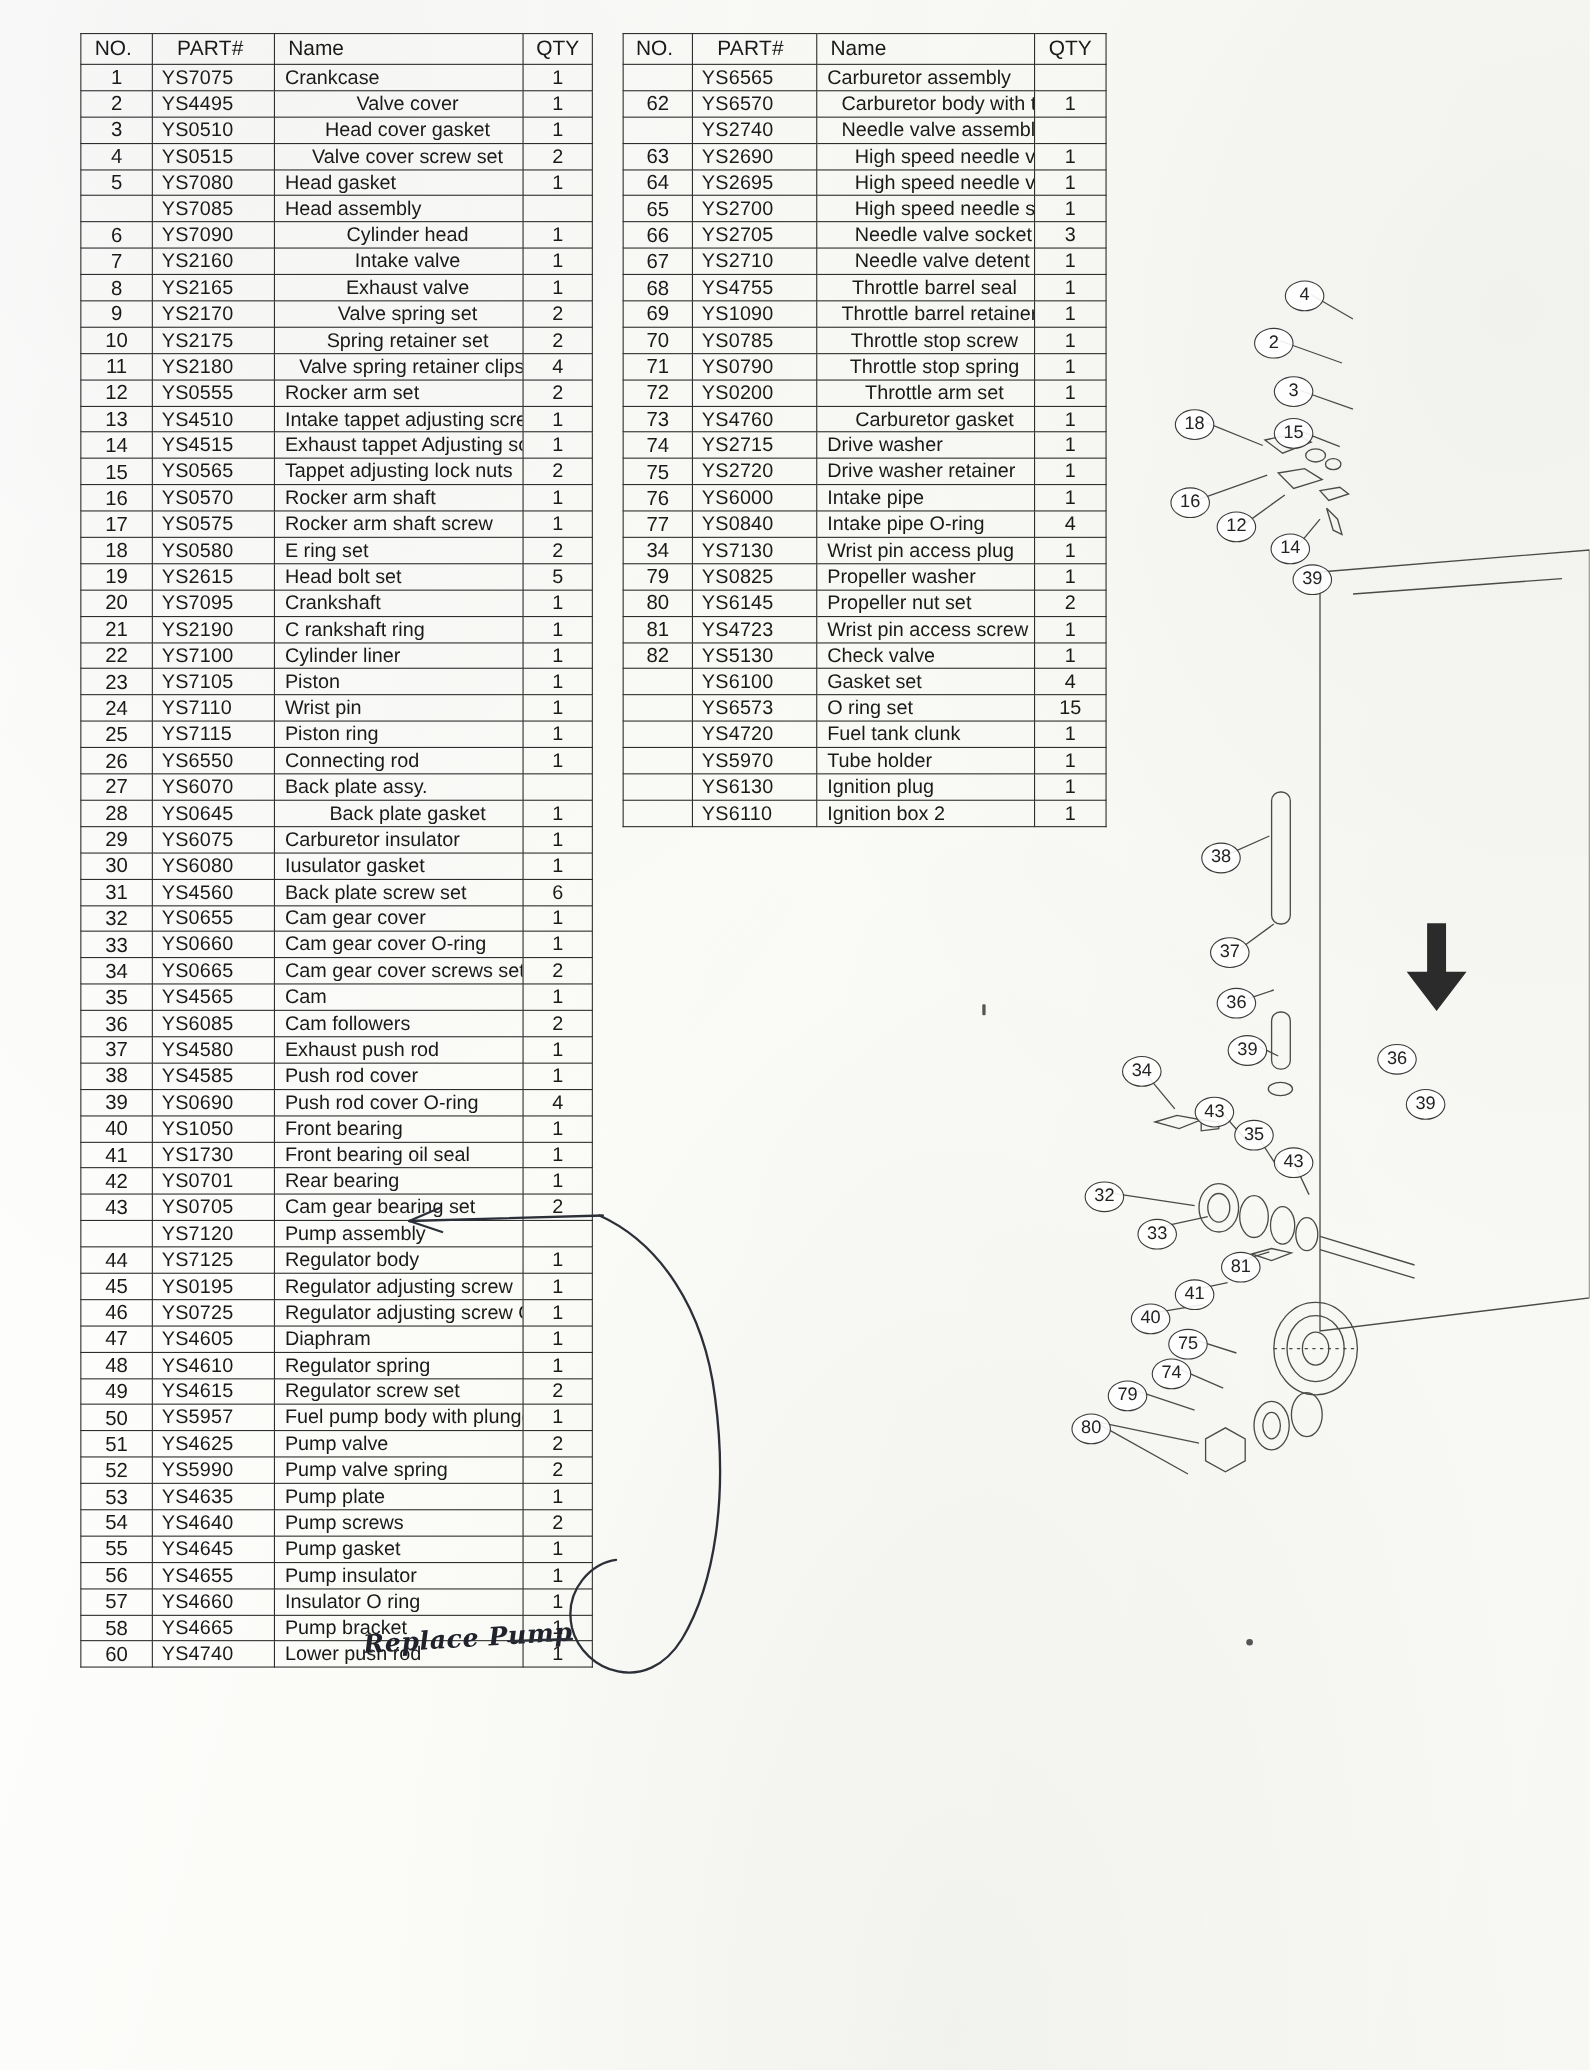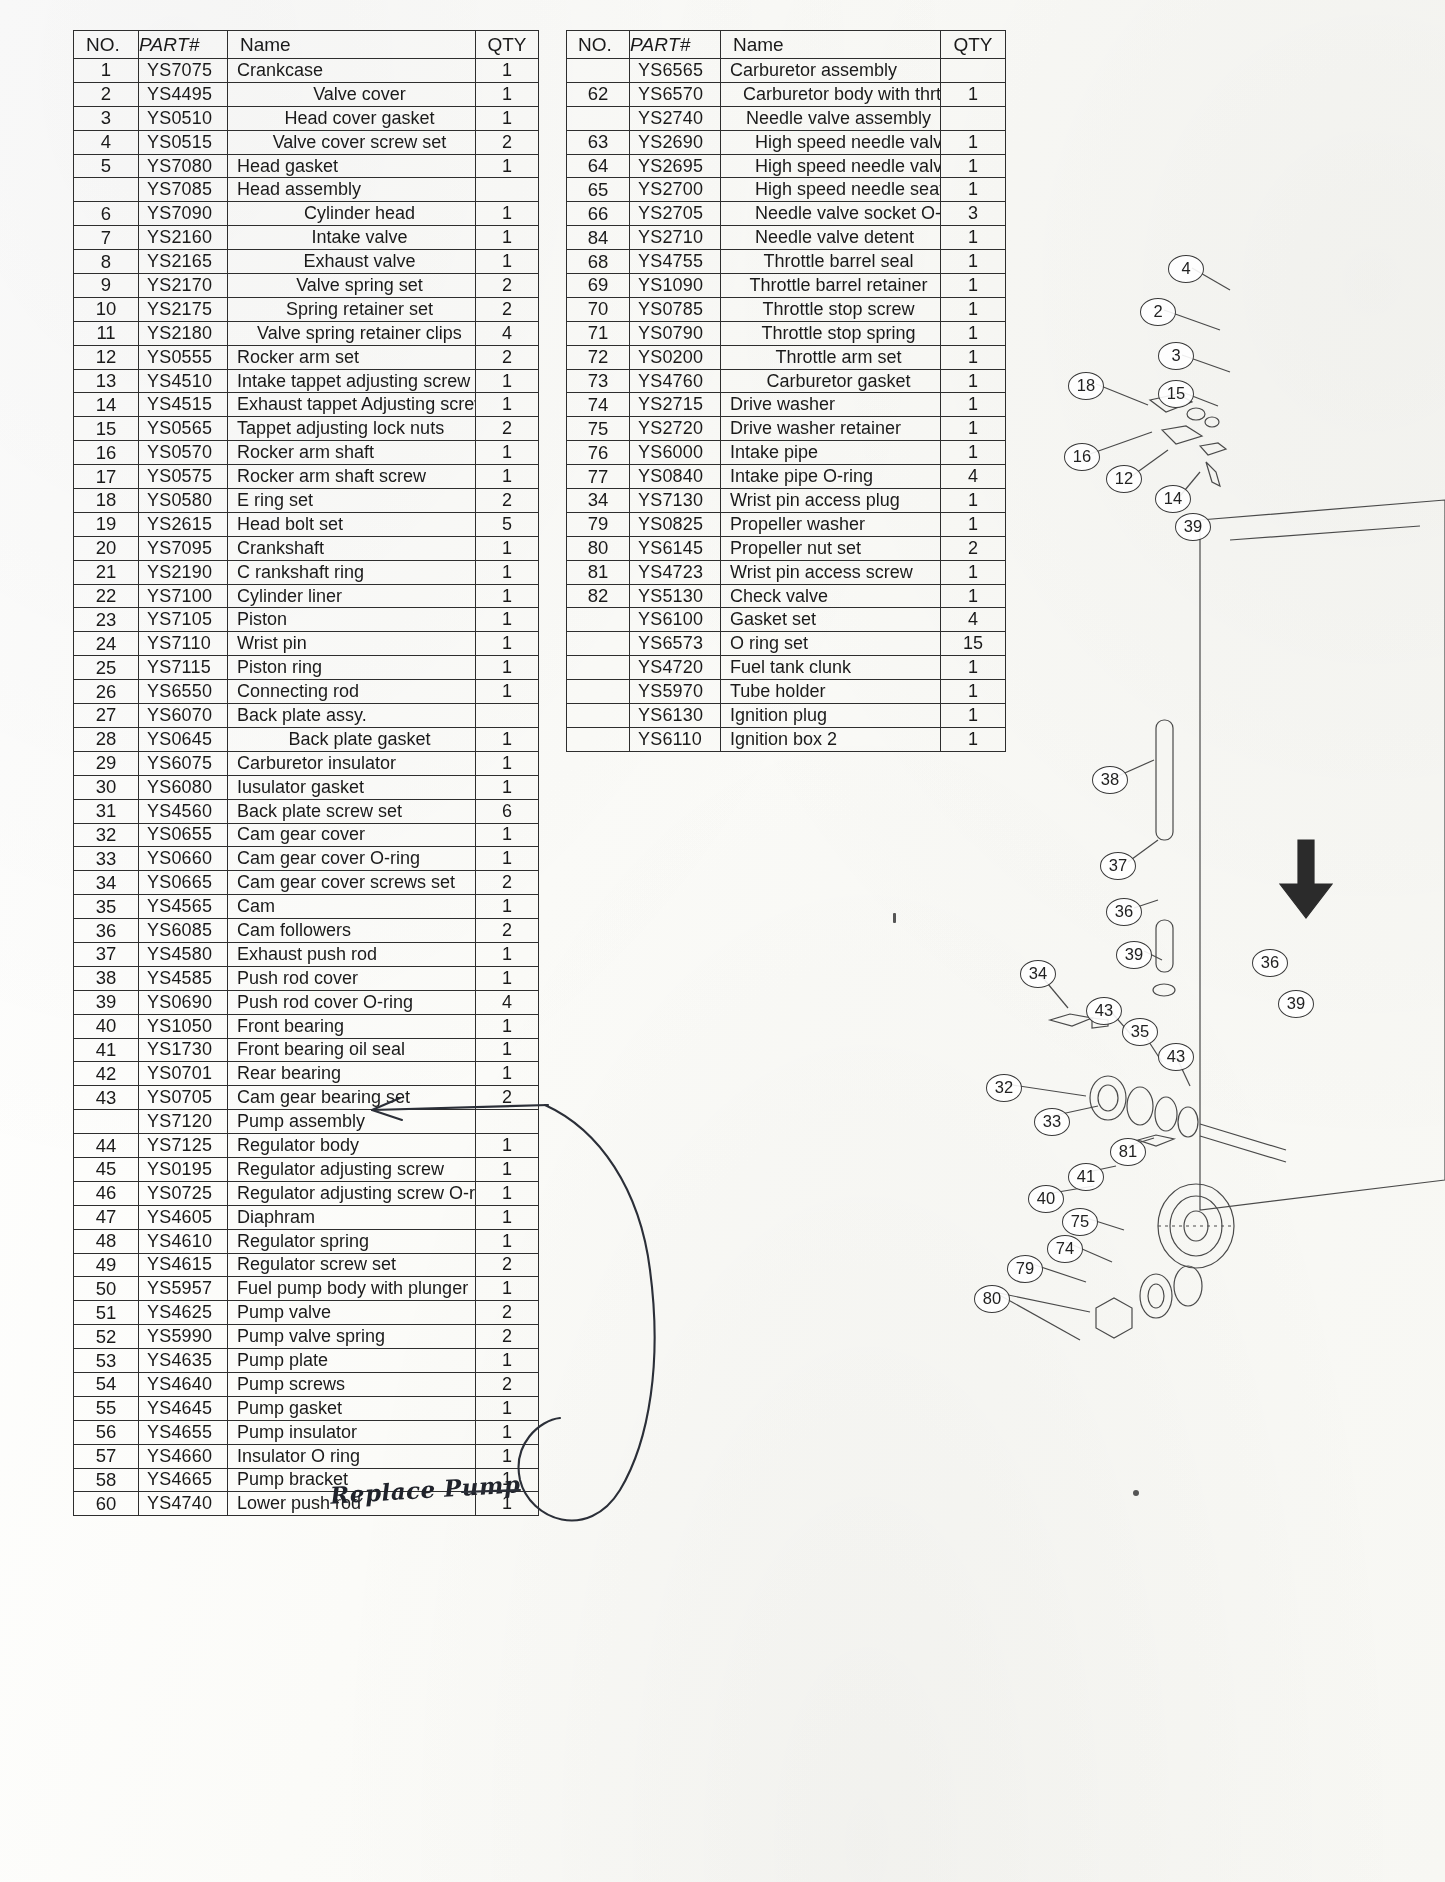--- a/index.html
+++ b/index.html
@@ -38,21 +38,21 @@
     white-space:nowrap;
     overflow:hidden;
   }
   .parts-table .c-no{width:58px;text-align:center;}
   .parts-table .c-part{width:82px;text-align:left;padding-left:8px;}
   .parts-table .c-name{text-align:left;padding-left:9px;}
   .parts-table .c-qty{width:50px;text-align:center;}
   .parts-table tr{height:23.9px;}
   .parts-table .hdr td{height:27px;font-size:19px;}
   .parts-table .hdr .c-no{padding-left:0;}
-  .parts-table .hdr .c-part{padding-left:0;font-style:italic;}
+  .parts-table .hdr .c-part{padding-left:22px;}
   .parts-table .hdr .c-name{padding-left:12px;}
   .parts-table td{font-size:18px;}
   .parts-table .c-no{font-size:18.5px;}
   .parts-table .c-part{font-size:18px;letter-spacing:.2px;}
   .parts-table .c-qty{font-size:18px;}
   .indent-1 .c-name{padding-left:22px;text-align:center;}
   .indent-2 .c-name{padding-left:34px;}
 
   #table-left{left:73px;top:30px;width:466px;}
   #table-right{left:566px;top:30px;width:440px;}
@@ -520,21 +520,21 @@
           <td class="c-name">High speed needle seat</td>
           <td class="c-qty">1</td>
         </tr>
         <tr class="indent-2">
           <td class="c-no">66</td>
           <td class="c-part">YS2705</td>
           <td class="c-name">Needle valve socket O-ring set</td>
           <td class="c-qty">3</td>
         </tr>
         <tr class="indent-2">
-          <td class="c-no">84</td>
+          <td class="c-no">67</td>
           <td class="c-part">YS2710</td>
           <td class="c-name">Needle valve detent</td>
           <td class="c-qty">1</td>
         </tr>
         <tr class="indent-1">
           <td class="c-no">68</td>
           <td class="c-part">YS4755</td>
           <td class="c-name">Throttle barrel seal</td>
           <td class="c-qty">1</td>
         </tr>

